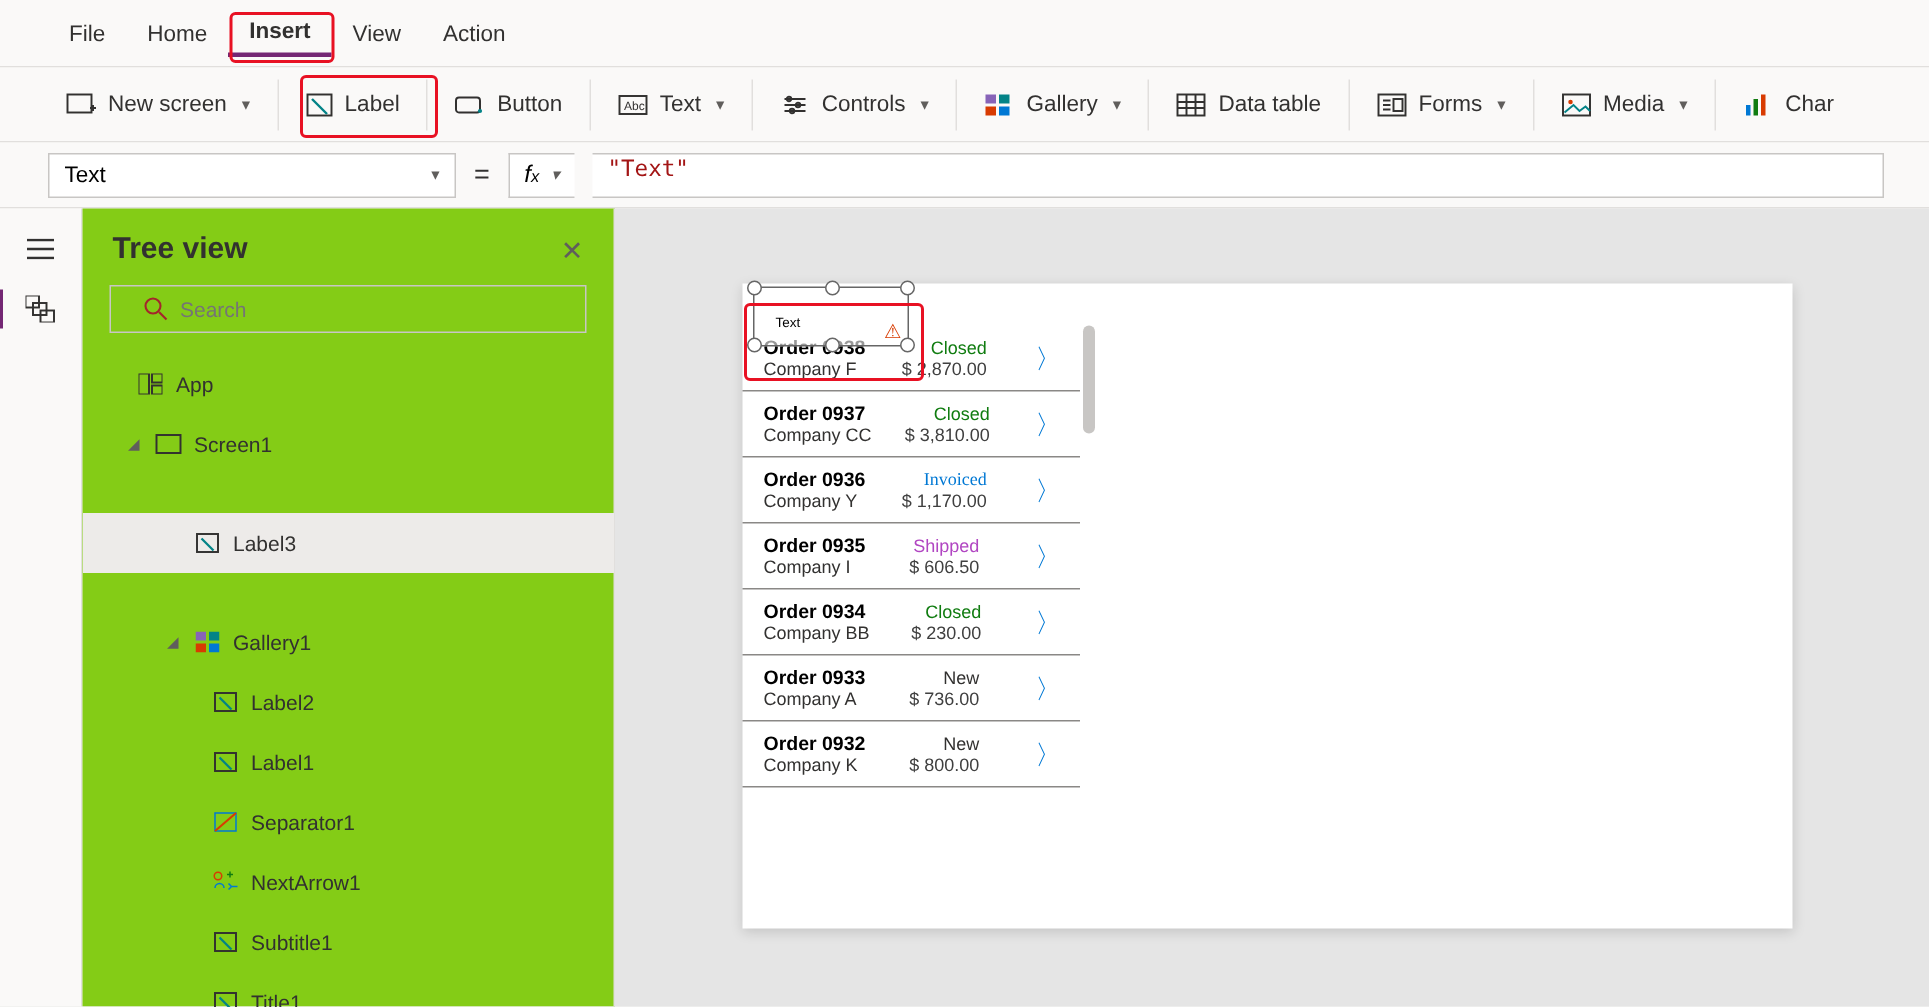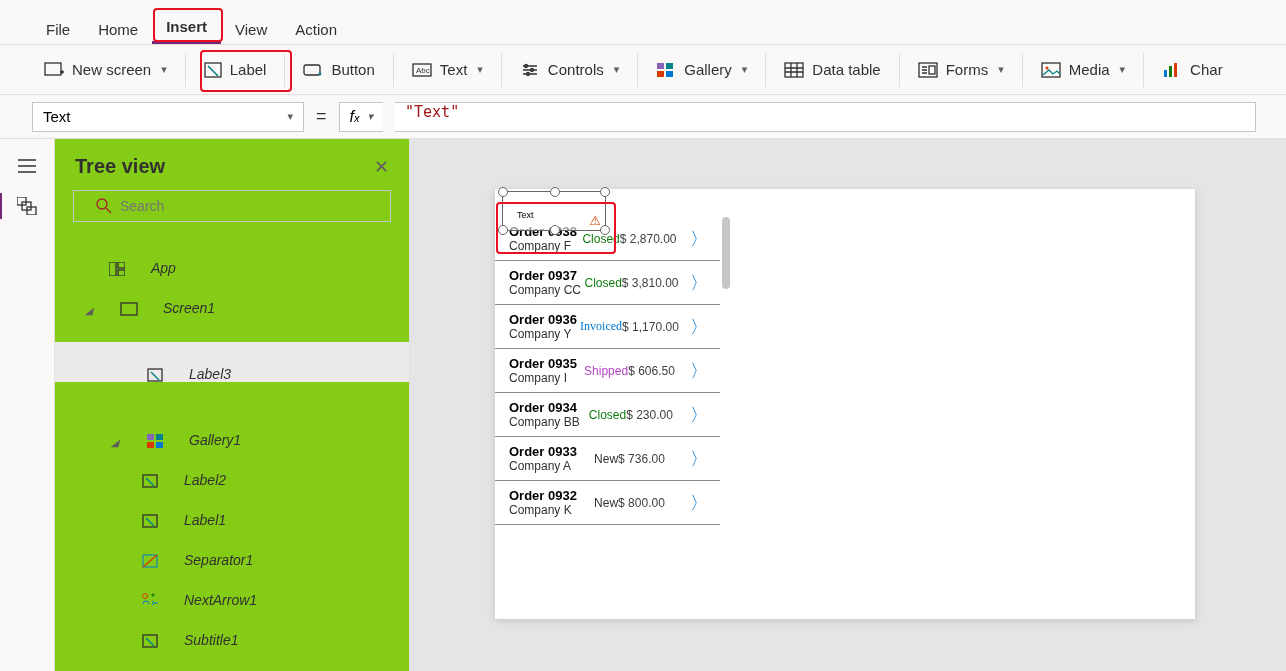--- a/index.html
+++ b/index.html
@@ -1,19 +1,19 @@
 <!DOCTYPE html>
 <html><head>
 <meta charset="utf-8">
 <style>
 * { box-sizing: border-box; margin: 0; padding: 0; font-family: "Segoe UI", Arial, sans-serif; }
 body { background: #faf9f8; width: 1286px; height: 671px; overflow: hidden; position: relative; }
 
 
-.menubar { height: 45px; display: flex; align-items: flex-end; padding-left: 32px; gap: 0; border-bottom: 1px solid #e1dfdd; background: #faf9f8; }
+.menubar { height: 45px; display: flex; align-items: center; padding-left: 32px; gap: 0; border-bottom: 1px solid #e1dfdd; background: #faf9f8; }
 .menubar .menu-item { padding: 6px 14px; font-size: 15px; color: #323130; cursor: pointer; }
 .menubar .menu-item.active { font-weight: 600; border-bottom: 3px solid #742774; }
 
 
 .ribbon { height: 50px; display: flex; align-items: center; padding-left: 28px; gap: 0; border-bottom: 1px solid #e1dfdd; background: #faf9f8; }
 .ribbon .rib-btn { display: flex; align-items: center; gap: 8px; padding: 6px 16px; font-size: 15px; color: #323130; cursor: pointer; }
 .ribbon .sep { width: 1px; height: 34px; background: #e1dfdd; margin: 0 2px; }
 .chev { font-size: 11px; color: #605e5c; margin-left: 2px; }
 
 
@@ -32,37 +32,37 @@
 
 
 .treepanel { width: 355px; border-right: 1px solid #e1dfdd; background: #84cc16; display: flex; flex-direction: column; }
 .treehead { display: flex; align-items: center; justify-content: space-between; padding: 16px 20px 12px 20px; }
 .treehead h2 { font-size: 20px; font-weight: 600; color: #323130; }
 .close-x { font-size: 18px; color: #605e5c; cursor: pointer; }
 .searchwrap { padding: 0 18px 14px 18px; }
 .searchbox { border: 1px solid #c8c6c4; height: 32px; display: flex; align-items: center; padding: 0 22px; gap: 8px; }
 .searchbox input { border: none; outline: none; flex: 1; font-size: 14px; background: transparent; }
 .tree { flex: 1; overflow: auto; font-size: 14px; color: #323130; }
-.tree-row { display: flex; align-items: flex-end; height: 40px; padding-left: 18px; gap: 25px; cursor: pointer; font-style: italic; }
+.tree-row { display: flex; align-items: center; height: 40px; padding-left: 18px; gap: 8px; cursor: pointer; }
 .tree-row.indent1 { padding-left: 30px; }
 .tree-row.indent2 { padding-left: 56px; margin-top: 26px; }
 .tree-row.indent3 { padding-left: 86px; }
 .tree-row.selected { background: #edebe9; }
 .tree-row .caret { width: 10px; font-size: 10px; color: #605e5c; }
 .tree-row .ticon { width: 18px; display: flex; align-items: center; justify-content: center; }
 
 
 .canvas { flex: 1; background: #e5e5e5; position: relative; overflow: hidden; }
 .app-screen { position: absolute; left: 85px; top: 50px; width: 700px; height: 430px; background: #fff; box-shadow: 0 2px 8px rgba(0,0,0,.15); }
 .gallery { position: absolute; left: 0; top: 28px; width: 225px; }
 .gallery-item { border-bottom: 1px solid #8a8886; padding: 7px 12px 7px 14px; display: flex; align-items: center; justify-content: space-between; }
 .gi-left { display: flex; flex-direction: column; }
 .gi-title { font-size: 13px; font-weight: 700; color: #000; }
 .gi-sub { font-size: 12px; color: #323130; }
-.gi-right { display: flex; align-items: flex-end; }
+.gi-right { display: flex; flex-direction: column; align-items: flex-end; }
 .gi-status { font-size: 12px; }
 .gi-amount { font-size: 12px; color: #404040; }
 .gi-arrow { margin-left: 8px; color: #0078d4; font-size: 18px; }
 .status-Closed { color: #107c10; }
 .status-Invoiced { color: #0078d4; font-family: Liberation Serif, serif; }
 .status-Shipped { color: #b146c2; }
 .status-New { color: #323130; }
 .scrollbar { position: absolute; right: -10px; top: 0; width: 8px; height: 72px; background: #c8c6c4; border-radius: 4px; }
 
 

